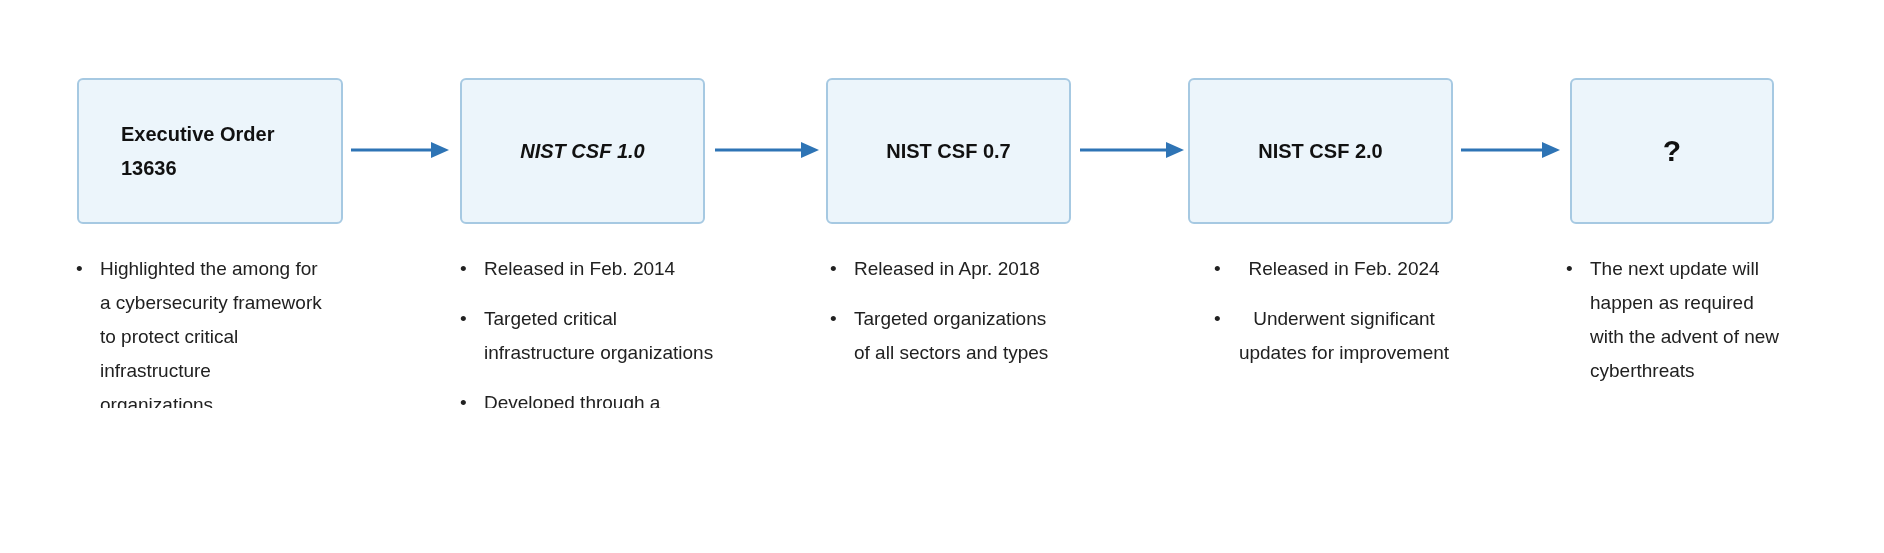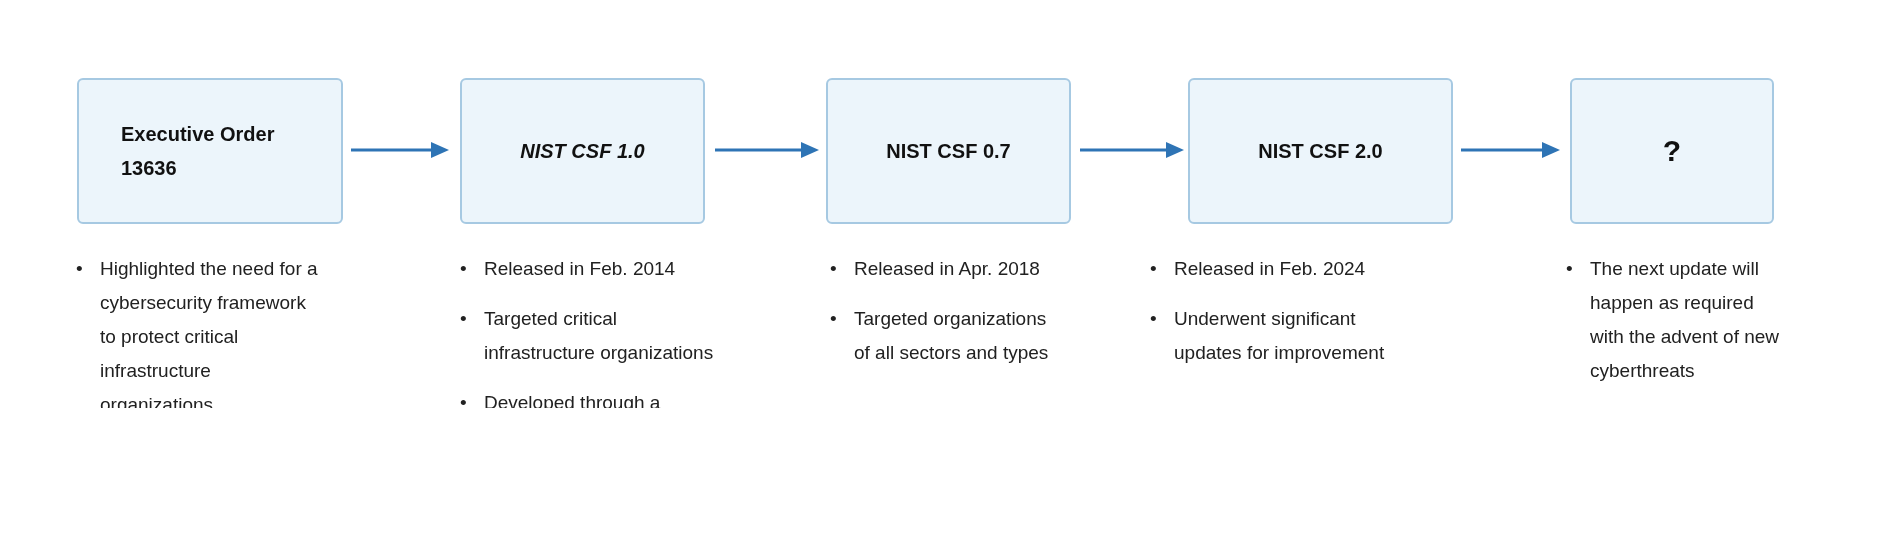--- a/index.html
+++ b/index.html
@@ -68,21 +68,21 @@
   }
   .bullets li::before{
     content:"\2022";
     position:absolute;
     left:6px;
     top:0;
   }
   .u0{left:70px;width:252px;}
   .u1{left:454px;width:260px;}
   .u2{left:824px;width:242px;}
-  .u3{left:1144px;width:242px;}
+  .u3{left:1208px;width:242px;text-align:center;}
   .u4{left:1560px;width:228px;}
 </style>
 </head>
 <body>
 
 <div class="page">
 
   <div class="stage-box b0">
     <span class="stage-title wrap-2">Executive Order 13636</span>
   </div>
@@ -110,21 +110,21 @@
   <svg class="arrow a2" viewBox="0 0 104 20" preserveAspectRatio="none">
     <line x1="0" y1="10" x2="88" y2="10"></line>
     <polygon points="86,2 104,10 86,18"></polygon>
   </svg>
   <svg class="arrow a3" viewBox="0 0 99 20" preserveAspectRatio="none">
     <line x1="0" y1="10" x2="83" y2="10"></line>
     <polygon points="81,2 99,10 81,18"></polygon>
   </svg>
 
   <ul class="bullets u0">
-    <li>Highlighted the need for a cybersecurity framework to protect critical infrastructure organizations</li>
+    <li>Highlighted the among for a cybersecurity framework to protect critical infrastructure organizations</li>
   </ul>
   <ul class="bullets u1">
     <li>Released in Feb. 2014</li>
     <li>Targeted critical infrastructure organizations</li>
     <li>Developed through a collaboration among multiple parties</li>
   </ul>
   <ul class="bullets u2">
     <li>Released in Apr. 2018</li>
     <li>Targeted organizations of all sectors and types</li>
   </ul>

